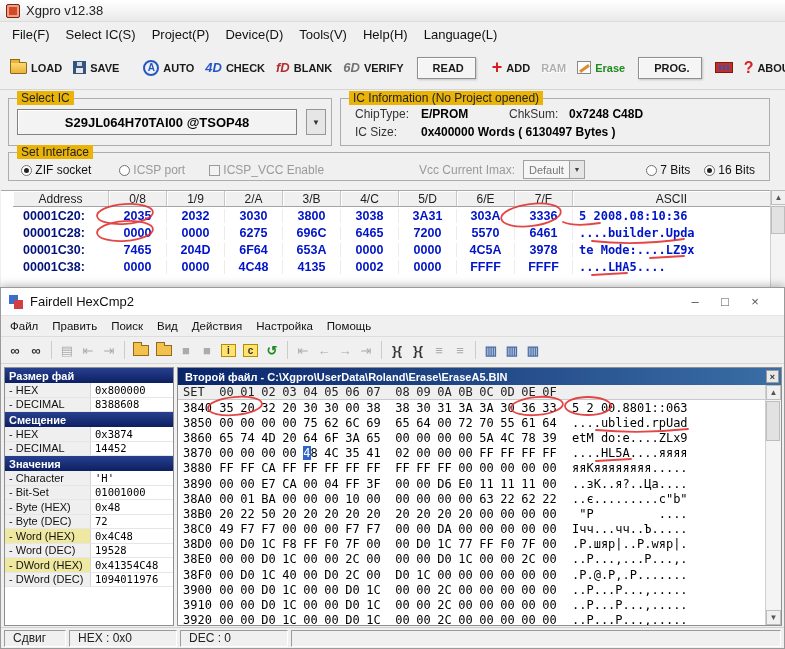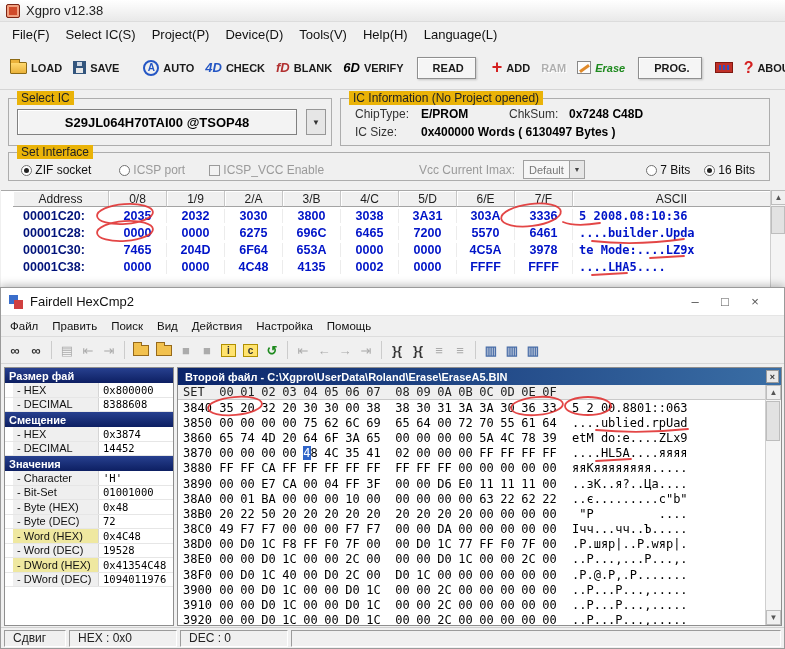--- a/index.html
+++ b/index.html
@@ -10,32 +10,32 @@
   #xgpro{position:absolute;inset:0;background:#f0f0f0;}
   .xg-title{height:22px;display:flex;align-items:center;gap:6px;padding-left:6px;background:linear-gradient(#ffffff,#e9e9e9);border-bottom:1px solid #dcdcdc;font-size:13px;color:#222;}
   .xg-appicon{width:14px;height:14px;background:#d04a2a;border:1px solid #7c2413;border-radius:2px;box-shadow:inset 0 0 0 2px #f0a080;}
   .xg-menu{height:24px;display:flex;align-items:center;padding-left:4px;font-size:13px;color:#111;}
   .mi{padding:2px 8px;white-space:nowrap;}
   .xg-toolbar{height:44px;display:flex;align-items:center;padding:0 6px;gap:3px;border-bottom:1px solid #d5d5d5;}
   .tb-item{display:flex;align-items:center;padding:2px 4px;}
   .tb-sep{width:1px;height:26px;background:#c8c8c8;margin:0 5px;}
   .tb-space{display:inline-block;}
   .tb-label{font-size:11px;font-weight:700;color:#1a1a1a;margin-left:4px;}
-  .tb-label.green{color:#1e8a1e;font-style:italic;}
+  .tb-label.green{color:#1e8a1e;}
   .tb-boxed{border:1px solid #8f8f8f;background:#f5f5f5;box-shadow:inset 1px 1px 0 #fff,1px 1px 2px rgba(0,0,0,.18);padding:4px 11px;font-weight:700;font-size:12px;margin:0 6px;color:#000;}
   .ic{display:inline-flex;align-items:center;justify-content:center;font-weight:700;}
   .ic-folder-open-icon{width:17px;height:12px;background:linear-gradient(#ffd970,#eab23a);border:1px solid #8d6a14;border-radius:1px;position:relative;}
   .ic-folder-open-icon::before{content:"";position:absolute;top:-4px;left:-1px;width:8px;height:3px;background:#eab23a;border:1px solid #8d6a14;border-bottom:none;}
   .ic-floppy-icon{width:13px;height:13px;background:#33557d;position:relative;}
   .ic-floppy-icon::before{content:"";position:absolute;left:4px;top:1px;width:5px;height:4px;background:#cfd8e4;}
   .ic-floppy-icon::after{content:"";position:absolute;left:3px;top:7px;width:7px;height:5px;background:#e8e8e8;}
   .ic-auto-icon{width:16px;height:16px;border:2px solid #2456c4;border-radius:50%;color:#2456c4;font-size:10px;}
   .ic-check-id-icon{color:#2456c4;font-size:13px;font-style:italic;}
   .ic-blank-icon{color:#b23030;font-size:13px;font-style:italic;}
-  .ic-verify-icon{color:#000000;font-size:13px;font-style:italic;}
+  .ic-verify-icon{color:#737373;font-size:13px;font-style:italic;}
   .ic-plus-icon{color:#d42020;font-size:18px;}
   .ic-ram-icon{color:#b0b0b0;font-size:11px;text-shadow:1px 1px 0 #fff;}
   .ic-erase-icon{width:14px;height:13px;background:#fdfdfd;border:1px solid #888;position:relative;}
   .ic-erase-icon::after{content:"";position:absolute;left:1px;top:5px;width:11px;height:3px;background:#e08a2a;transform:rotate(-35deg);}
   .ic-chip-icon{width:18px;height:11px;background:#c03028;border:1px solid #801810;position:relative;}
   .ic-chip-icon::after{content:"";position:absolute;inset:2px 3px;background:repeating-linear-gradient(90deg,#3050c0 0 2px,#c03028 2px 4px);}
   .ic-question-icon{color:#d42020;font-size:16px;}
 
   .grp{position:absolute;border:1px solid #adadad;}
   .grp .legend{position:absolute;top:-8px;left:8px;background:#eab308;padding:0 4px;font-size:12px;color:#222;white-space:nowrap;}
@@ -83,21 +83,21 @@
   .hc-ic{width:20px;height:19px;display:flex;align-items:center;justify-content:center;font-size:13px;color:#333;font-weight:700;}
   .hc-ic.dis{color:#ababab;font-weight:400;}
   .hc-ic.k-box{width:15px;height:13px;background:#ffe36e;border:1px solid #b08f00;font-size:10px;color:#333;margin:0 3px;}
   .hc-ic.k-folder{width:16px;height:11px;background:#f2c14e;border:1px solid #96691a;position:relative;margin:0 3px;}
   .hc-ic.k-folder::before{content:"";position:absolute;top:-4px;left:-1px;width:7px;height:3px;background:#f2c14e;border:1px solid #96691a;border-bottom:none;}
   .hc-sep{width:1px;height:18px;background:#cccccc;margin:0 4px;}
 
   #hc-left{position:absolute;left:3px;top:79px;width:170px;bottom:22px;background:#fff;border:1px solid #8e8e8e;font-size:11px;overflow:hidden;}
   .lp-hdr{height:15px;background:linear-gradient(#27408f,#0d1f62);color:#fff;font-weight:700;display:flex;align-items:center;padding-left:4px;font-size:11px;}
   .lp-row{display:flex;height:14.5px;border-bottom:1px solid #e6e6e6;}
-  .lp-l{width:86px;background:#efefef;border-right:1px solid #d5d5d5;padding-left:4px;display:flex;align-items:center;color:#111;white-space:nowrap;overflow:hidden;margin-left:8px;}
+  .lp-l{width:86px;background:#efefef;border-right:1px solid #d5d5d5;padding-left:4px;display:flex;align-items:center;color:#111;white-space:nowrap;overflow:hidden;}
   .lp-l.hl{background:#efe8a0;}
   .lp-v{flex:1;padding-left:4px;display:flex;align-items:center;font-family:"DejaVu Sans Mono",monospace;font-size:10.5px;color:#000;white-space:nowrap;overflow:hidden;}
 
   #hc-right{position:absolute;left:176px;top:79px;right:2px;bottom:22px;border:1px solid #8e8e8e;background:#fff;overflow:hidden;}
   .fp-hdr{height:17px;background:linear-gradient(90deg,#0a246a,#3a6ea5);color:#fff;font-size:11px;font-weight:700;display:flex;align-items:center;padding-left:7px;white-space:nowrap;overflow:hidden;}
   .fp-close{margin-left:auto;margin-right:2px;flex:none;width:13px;height:13px;background:#e8e8e8;border:1px solid #9a9a9a;color:#333;font-size:9px;display:flex;align-items:center;justify-content:center;}
   .fp-close::after{content:"×";}
   .fp-colhdr{height:15px;background:#efefef;border-bottom:1px solid #c9c9c9;display:flex;align-items:center;font-family:"DejaVu Sans Mono",monospace;font-size:12px;color:#222;}
   #hc-hex{position:absolute;left:0;top:32px;right:16px;bottom:0;overflow:hidden;font-family:"DejaVu Sans Mono",monospace;font-size:12px;color:#000;background:#fff;}
   .hx-row{display:flex;height:15.2px;align-items:center;}

